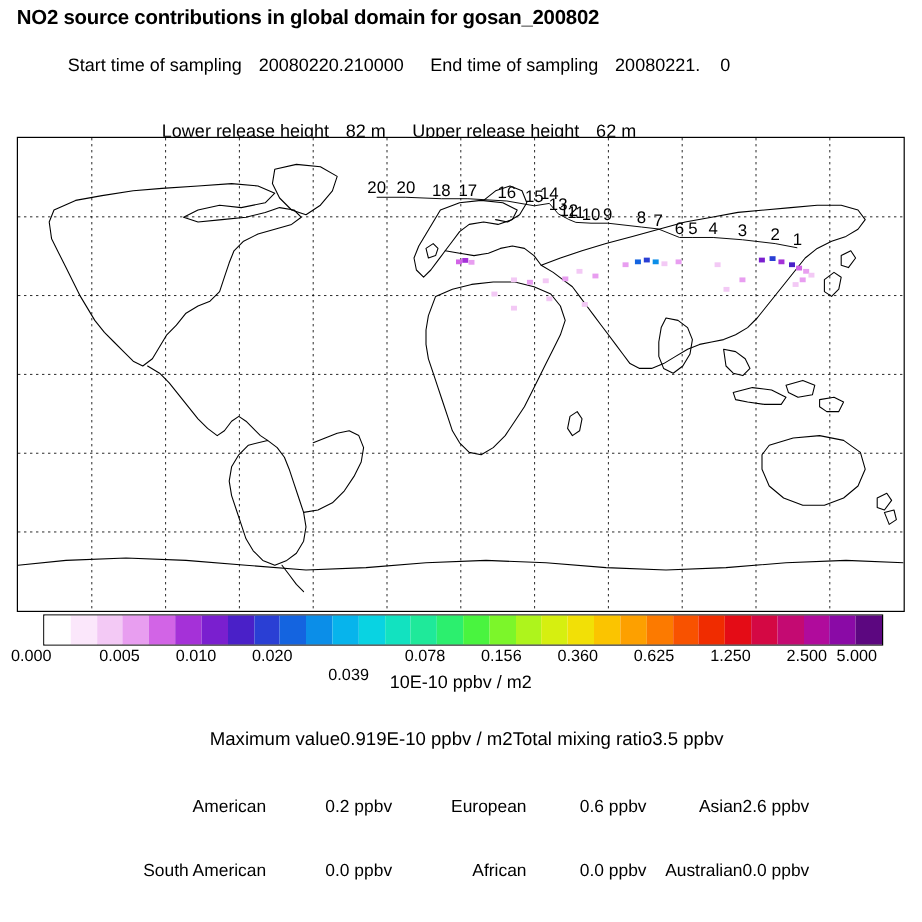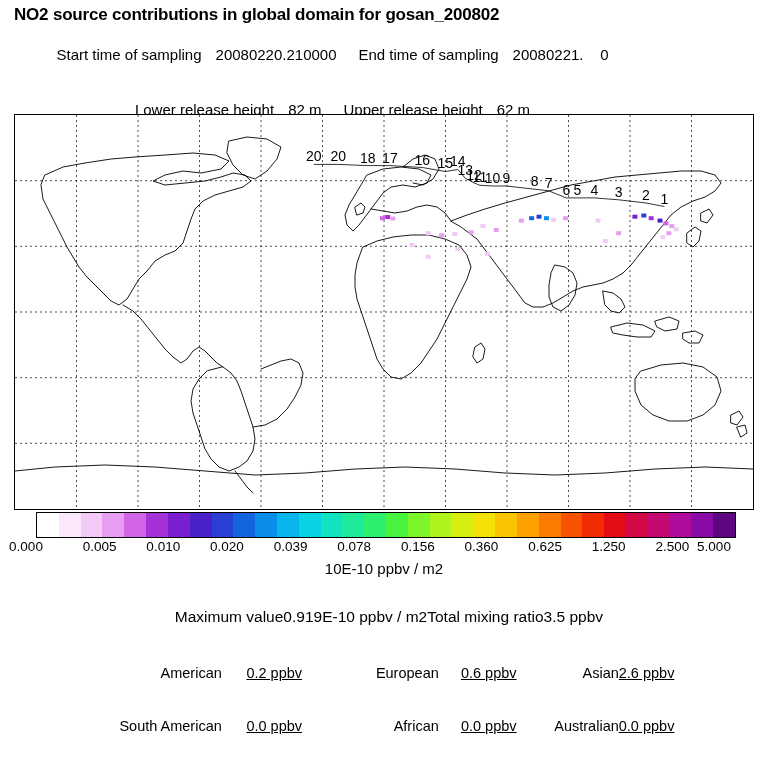--- a/index.html
+++ b/index.html
@@ -136,22 +136,21 @@
     font-size: 14.5px;
     margin-top: 5px;
     white-space: pre;
   }
   .f-row .cell-label {
     display: inline-block;
     text-align: left;
   }
   .f-row .cell-val {
     display: inline-block;
-    text-align: center;
-    text-decoration: underline;
+    text-align: right;
   }
   .w-american { width: 120px; }
   .w-val { width: 105px; }
   .w-euro { width: 112px; }
   .w-val2 { width: 100px; }
   .w-asian { width: 80px; }
 </style>
 </head>
 <body>
 
@@ -326,21 +325,21 @@
       <div class="cbar-cell" style="background: rgb(196, 10, 114);"></div>
       <div class="cbar-cell" style="background: rgb(176, 11, 156);"></div>
       <div class="cbar-cell" style="background: rgb(138, 10, 166);"></div>
       <div class="cbar-cell" style="background: rgb(92, 7, 128);"></div>
     </div>
   <div class="cbar-ticks">
       <span class="cbar-tick" style="left: 26px;">0.000</span>
       <span class="cbar-tick" style="left: 99.6364px;">0.005</span>
       <span class="cbar-tick" style="left: 163.273px;">0.010</span>
       <span class="cbar-tick" style="left: 226.909px;">0.020</span>
-      <span class="cbar-tick" style="left: 290.545px;">0.039</span>
+      <span class="cbar-tick" style="left: 290.545px; margin-top: 16px;">0.039</span>
       <span class="cbar-tick" style="left: 354.182px;">0.078</span>
       <span class="cbar-tick" style="left: 417.818px;">0.156</span>
       <span class="cbar-tick" style="left: 481.455px;">0.360</span>
       <span class="cbar-tick" style="left: 545.091px;">0.625</span>
       <span class="cbar-tick" style="left: 608.727px; text-align: right;">1.250</span>
       <span class="cbar-tick" style="left: 672.364px;">2.500</span>
       <span class="cbar-tick" style="left: 714px;">5.000</span>
     </div>
   <div class="cbar-unit">10E-10 ppbv / m2</div>
 

